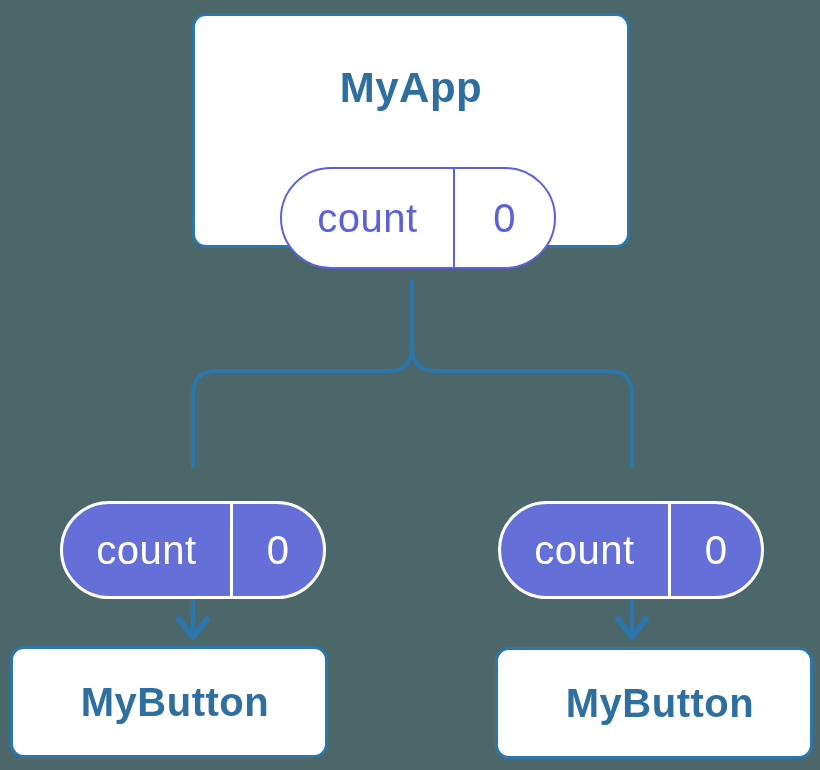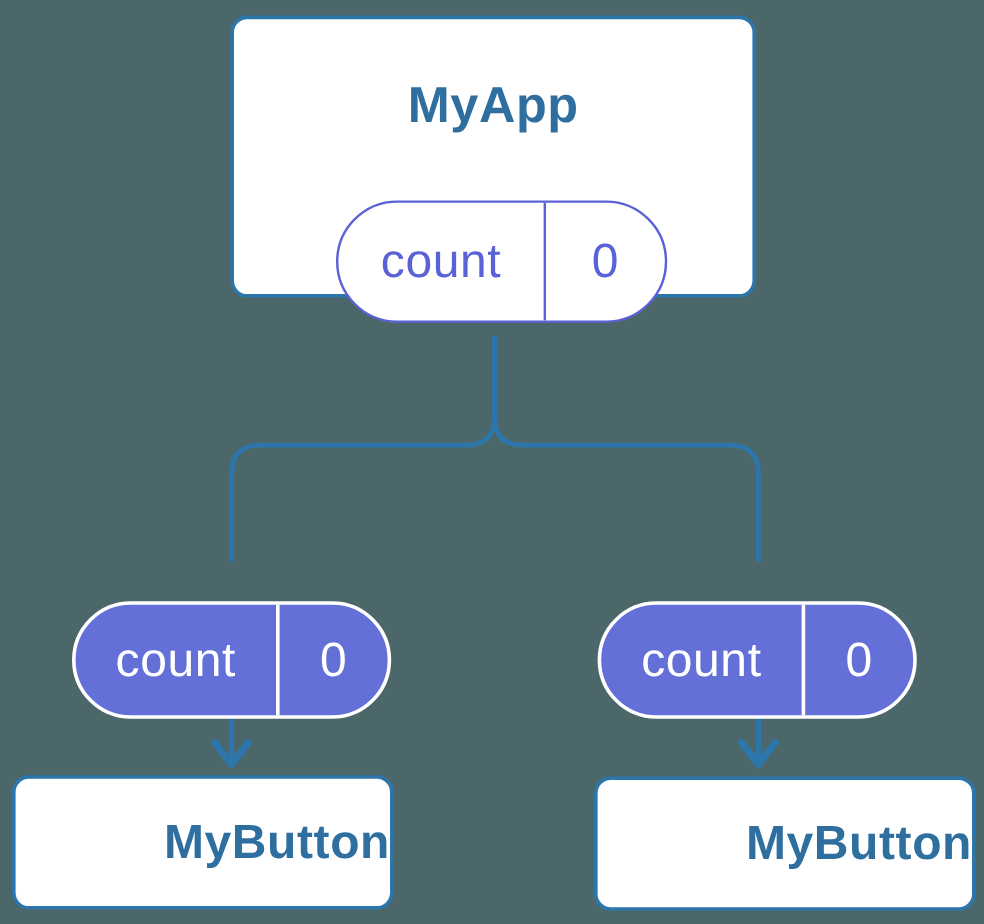--- a/index.html
+++ b/index.html
@@ -51,21 +51,21 @@
     text-align: center;
     font-size: 42px;
     font-weight: 700;
     color: var(--title-blue);
     letter-spacing: 0.5px;
   }
   .card-child {
     width: 318px; height: 112px;
     display: flex;
     align-items: center;
-    justify-content: flex-end;
+    justify-content: center;
     font-size: 40px;
     font-weight: 700;
     color: var(--title-blue);
     letter-spacing: 0.5px;
     padding-left: 12px;
   }
   .card-child-left  { left: 10px;  top: 646px; }
   .card-child-right { left: 495px; top: 647px; }
 
   .pill {

